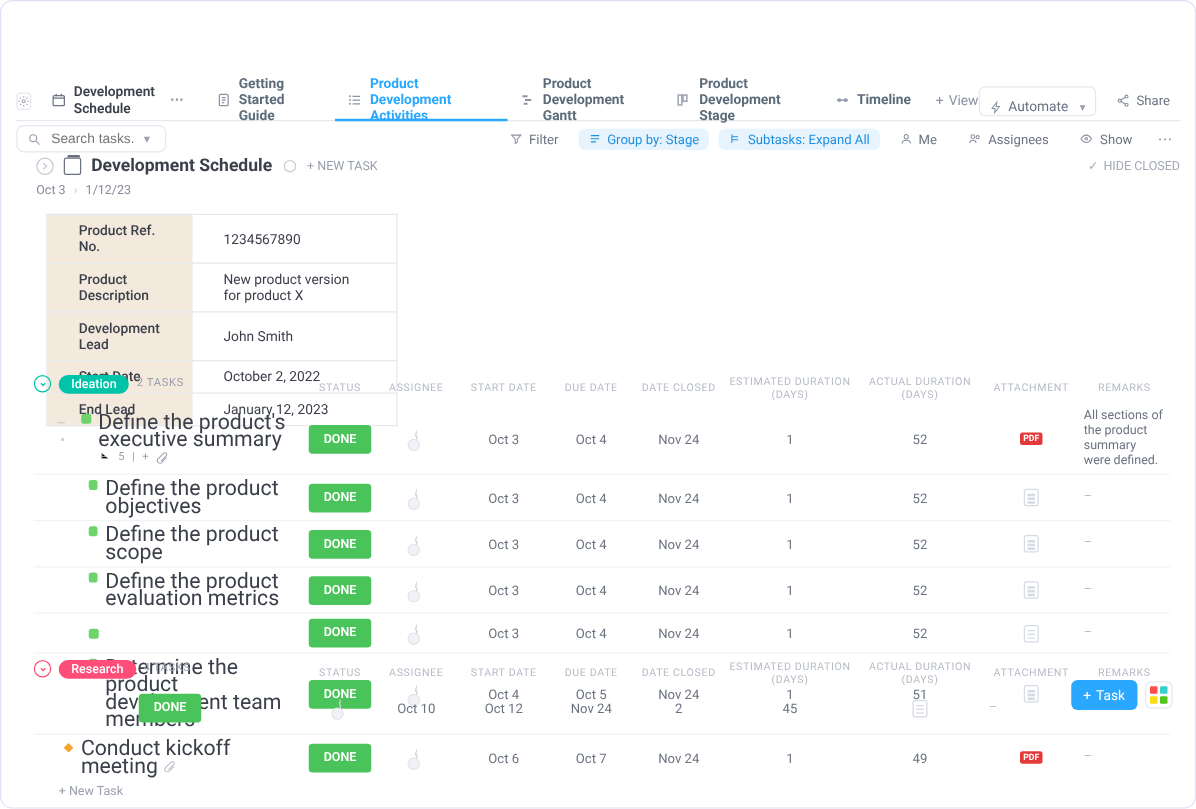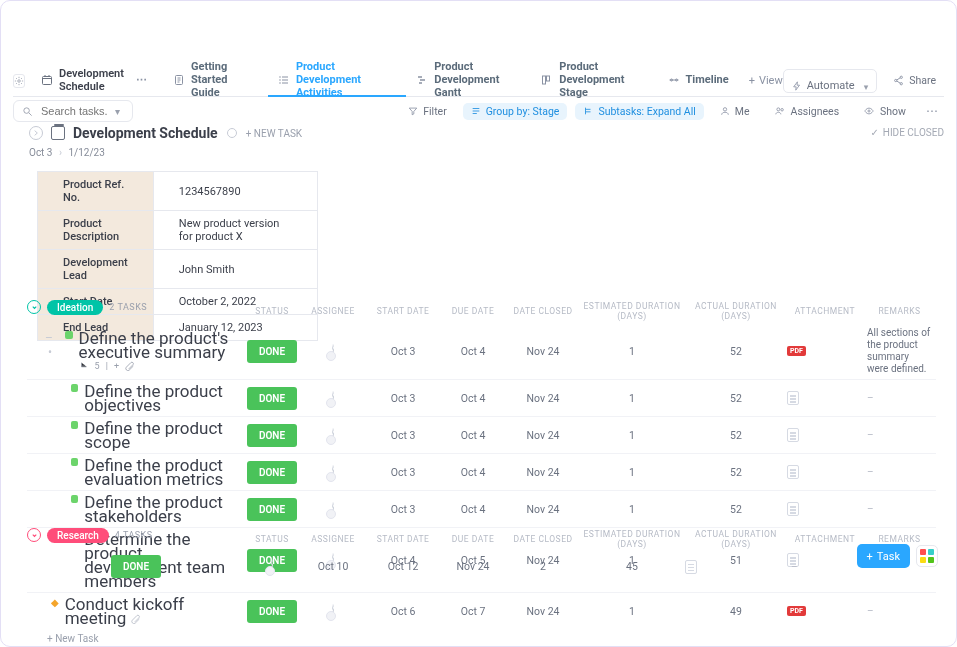--- a/index.html
+++ b/index.html
@@ -100,21 +100,21 @@
   .task .name .dotline{display:inline-flex;align-items:center;gap:4px;color:#c7cbd5}
   .sq{width:8px;height:8px;border-radius:2px;display:inline-block}
   .sq.green{background:#6cd46b}
   .task .title{font-size:17px;color:var(--text);line-height:14px;max-width:170px}
   .task .subline{display:flex;align-items:center;gap:6px;color:var(--muted);font-size:9px;margin-top:2px}
   .status{display:flex;align-items:center;justify-content:center}
   .status .tag{background:var(--green);color:#fff;font-size:10px;font-weight:600;border-radius:3px;padding:6px 0;width:50px;text-align:center}
   .cell{text-align:center;color:#6b7280;font-size:10.5px}
   .avatar{width:18px;height:18px;border:1px dashed #cfd3dd;border-radius:50%;margin:0 auto;position:relative}
   .avatar:after{content:"";position:absolute;right:-3px;bottom:-3px;width:8px;height:8px;border-radius:50%;background:#f1f2f6;border:1px solid #e3e5ee}
-  .attach{display:flex;}
+  .attach{display:flex;justify-content:center}
   .docicn{width:12px;height:14px;border:1.5px solid #d6dae3;border-radius:2px;position:relative}
   .docicn:before{content:"";position:absolute;top:3px;left:2px;right:2px;height:1.5px;background:#d6dae3;box-shadow:0 3px 0 #d6dae3,0 6px 0 #d6dae3}
   .pdfbadge{background:#e23a3a;color:#fff;font-size:7px;font-weight:700;border-radius:2px;padding:1px 3px}
   .remarks{font-size:10px;color:#6b7280;text-align:left;line-height:12px;padding:0 4px}
   .dash{color:#b6bbc6}
   .newrow{margin-top:4px;font-size:10px;color:var(--muted);padding-left:20px;cursor:pointer}
   
   .fab{position:absolute;right:18px;bottom:78px;display:flex;align-items:center;gap:6px}
   .fabbtn{background:var(--blue);color:#fff;border-radius:5px;height:24px;padding:0 10px;display:inline-flex;align-items:center;gap:4px;font-size:11px;cursor:pointer}
   .colorsq{width:22px;height:22px;border:1px solid var(--border);border-radius:5px;display:grid;grid-template-columns:1fr 1fr;grid-template-rows:1fr 1fr;gap:2px;padding:3px;cursor:pointer}
@@ -465,23 +465,20 @@
             <div class="cell">52</div>
             <div class="attach">
               <span class="docicn"></span>
             </div>
             <div class="remarks dash">–</div>
           </div>
           <div class="task">
             <div class="name" style="padding-left:38px">
               <span></span>
               <span class="sq green"></span>
-              <div>
-                <div class="title">Define the product stakeholders</div>
-              </div>
             </div>
             <div class="status">
               <span class="tag">DONE</span>
             </div>
             <div class="cell"><span class="avatar"></span></div>
             <div class="cell">Oct 3</div>
             <div class="cell">Oct 4</div>
             <div class="cell">Nov 24</div>
             <div class="cell">1</div>
             <div class="cell">52</div>

